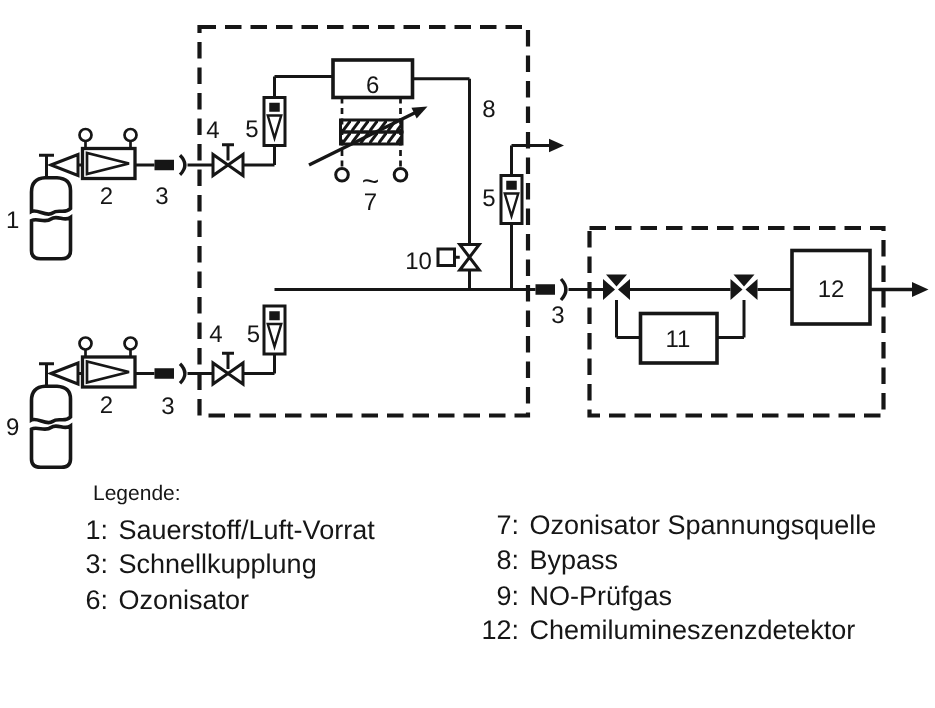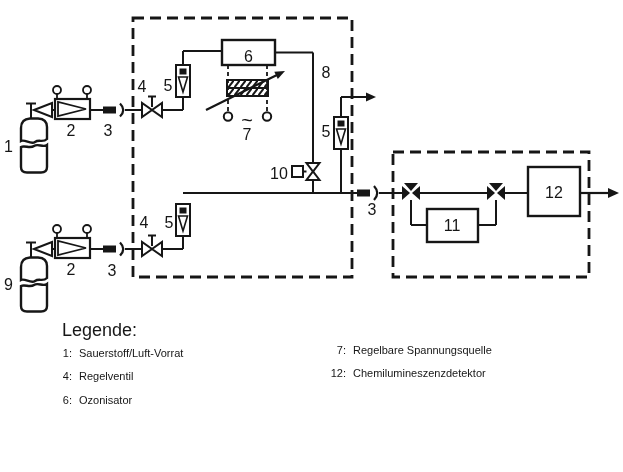--- a/index.html
+++ b/index.html
@@ -1,25 +1,25 @@
 <!DOCTYPE html>
 <html><head>
 <meta charset="utf-8">
 <style>
   html,body{margin:0;padding:0;background:#ffffff;}
   .stage{position:relative;width:623px;height:472px;background:#ffffff;overflow:hidden;
          font-family:"Liberation Sans","DejaVu Sans",sans-serif;color:#161616;}
   .stage svg{position:absolute;left:0;top:0;}
   svg text{font-family:"Liberation Sans","DejaVu Sans",sans-serif;fill:#161616;}
   .dlabel{font-size:16px;}
-  .legend-title{position:absolute;left:62px;top:320px;font-size:18px;}
+  .legend-title{position:absolute;left:62px;top:320px;font-size:14px;}
   .legend-col{position:absolute;}
   .legend-col.left{left:52px;top:342px;}
   .legend-col.right{left:320px;top:339px;}
-  .lrow{height:23.4px;line-height:23.4px;white-space:nowrap;font-size:11px;}
+  .lrow{height:23.4px;line-height:23.4px;white-space:nowrap;font-size:18px;}
   .lnum{display:inline-block;text-align:right;margin-right:7px;}
   .legend-col.left .lnum{width:20px;}
   .legend-col.right .lnum{width:26px;}
 </style>
 </head>
 <body>
 
 <div class="stage">
 
 <svg width="623" height="318" viewBox="0 0 623 318">
@@ -152,22 +152,24 @@
   <text class="dlabel" x="144" y="228" text-anchor="middle">4</text>
   <text class="dlabel" x="169" y="228" text-anchor="middle">5</text>
   <text class="dlabel" x="452" y="231" text-anchor="middle">11</text>
   <text class="dlabel" x="554" y="198" text-anchor="middle">12</text>
 </svg>
 
 <div class="legend-title">Legende:</div>
 
 <div class="legend-col left">
   <div class="lrow"><span class="lnum">1:</span><span class="ltext">Sauerstoff/Luft-Vorrat</span></div>
-  <div class="lrow"><span class="lnum">4:</span><span class="ltext">Regelventil</span></div>
+  <div class="lrow"><span class="lnum">3:</span><span class="ltext">Schnellkupplung</span></div>
   <div class="lrow"><span class="lnum">6:</span><span class="ltext">Ozonisator</span></div>
 </div>
 
 <div class="legend-col right">
-  <div class="lrow"><span class="lnum">7:</span><span class="ltext">Regelbare Spannungsquelle</span></div>
+  <div class="lrow"><span class="lnum">7:</span><span class="ltext">Ozonisator Spannungsquelle</span></div>
+  <div class="lrow"><span class="lnum">8:</span><span class="ltext">Bypass</span></div>
+  <div class="lrow"><span class="lnum">9:</span><span class="ltext">NO-Prüfgas</span></div>
   <div class="lrow"><span class="lnum">12:</span><span class="ltext">Chemilumineszenzdetektor</span></div>
 </div>
 
 </div>
 
 </body></html>

